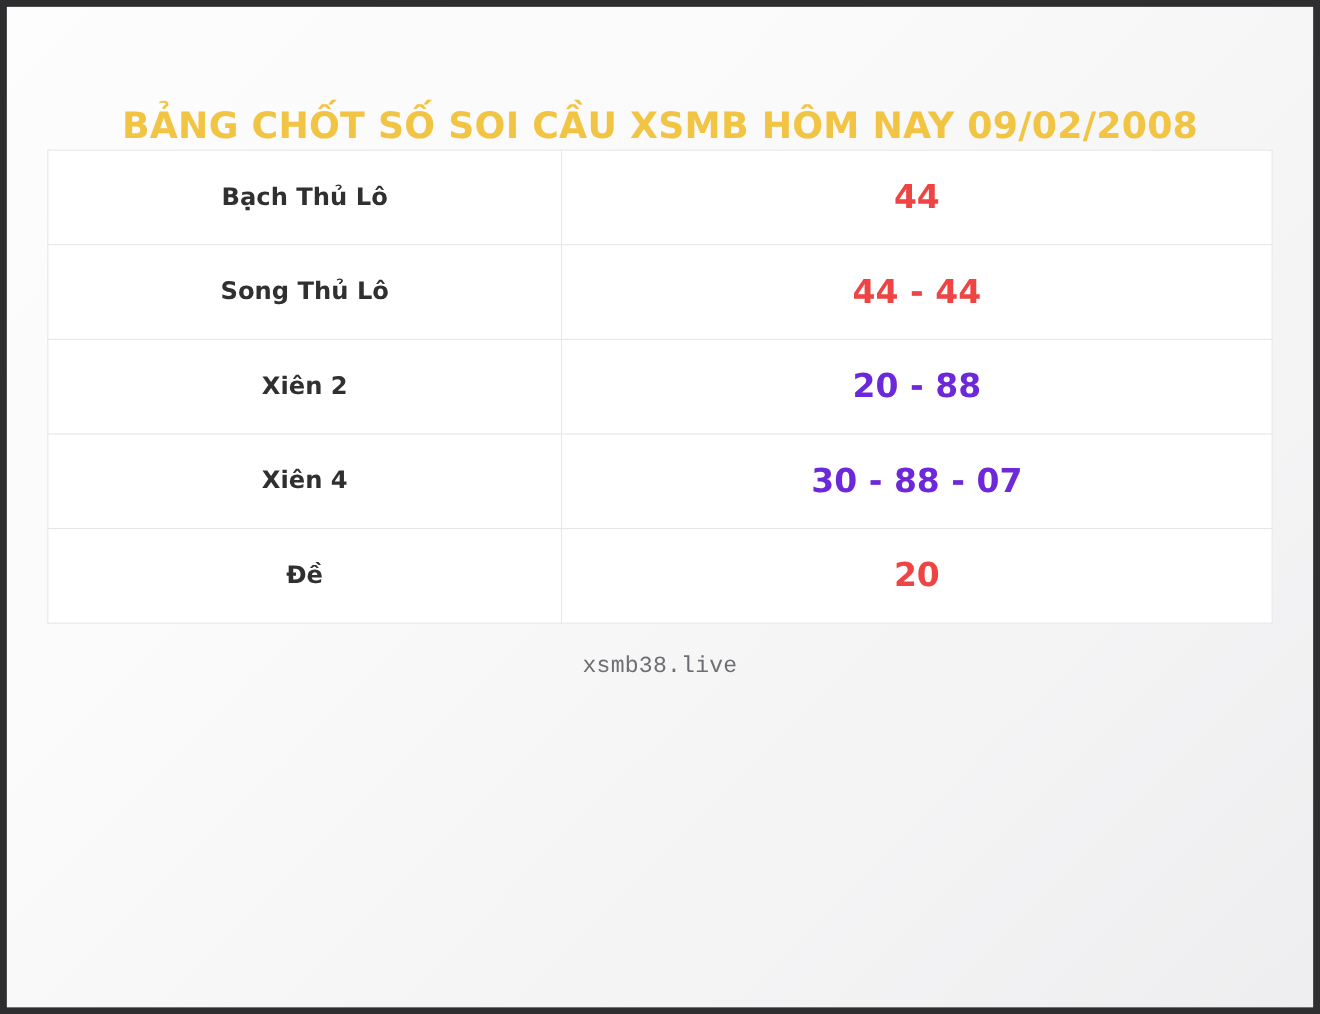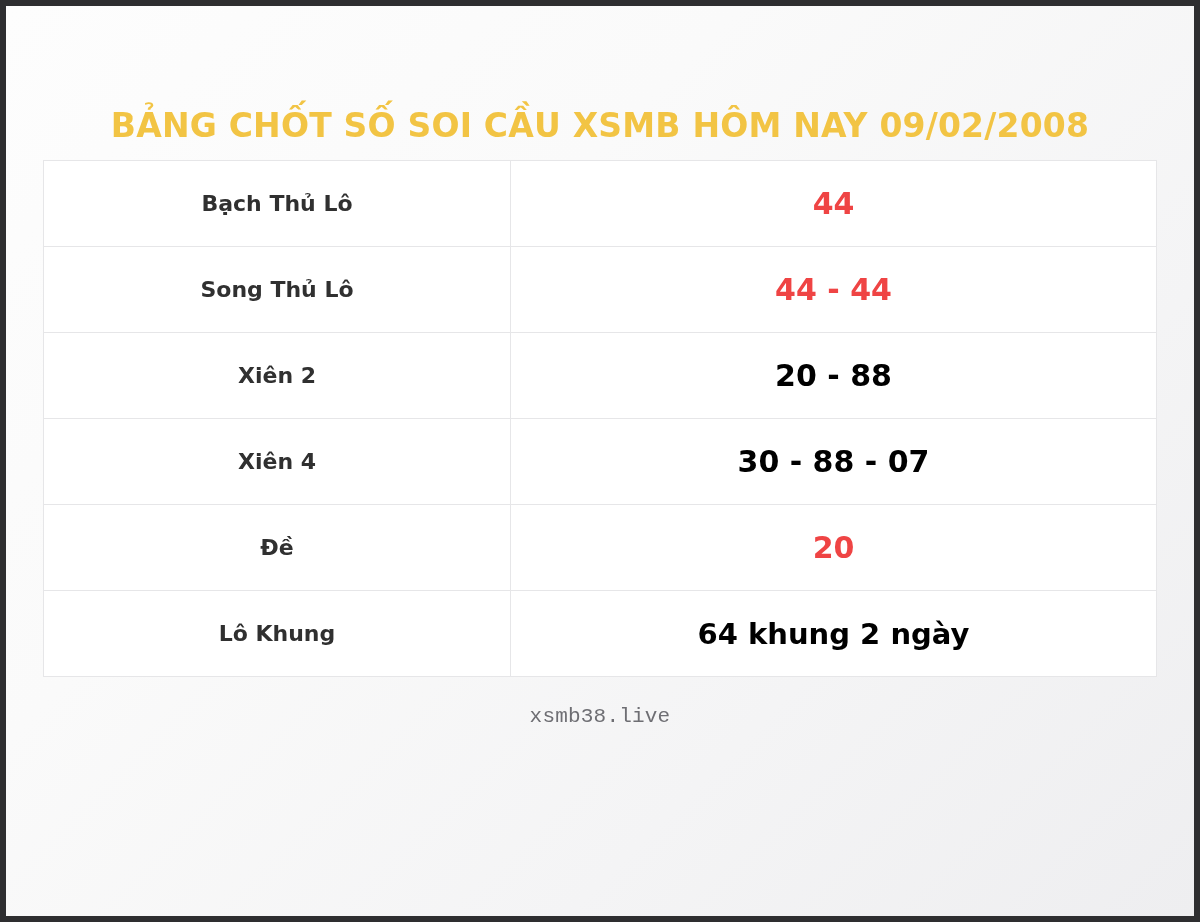--- a/index.html
+++ b/index.html
@@ -25,21 +25,21 @@
     border: 6px solid #2e2e30;
     background:
       linear-gradient(135deg, #fdfdfd 0%, #fafafa 35%, #f4f4f5 70%, #eeeef0 100%);
     display: flex;
     flex-direction: column;
     align-items: center;
   }
 
   
   .title {
-    margin: 16px;
+    margin: 4px;
     padding-top: 86px;
     width: 100%;
     text-align: center;
     font-size: 33px;
     line-height: 1.1;
     font-weight: 700;
     letter-spacing: 0.2px;
     color: #f2c444;
     white-space: nowrap;
   }
@@ -65,21 +65,21 @@
   .col-label {
     width: 446px;
     font-size: 22px;
     font-weight: 700;
     color: #303030;
   }
 
   .col-value {
     font-size: 30px;
     font-weight: 700;
-    color: #000000;
+    color: #6d28d9;
     white-space: nowrap;
   }
 
   .col-value.accent {
     color: #ef4444;
   }
 
   .col-value.small {
     font-size: 29px;
   }
@@ -116,22 +116,18 @@
         <td class="col-value">20 - 88</td>
       </tr>
       <tr>
         <td class="col-label">Xiên 4</td>
         <td class="col-value">30 - 88 - 07</td>
       </tr>
       <tr>
         <td class="col-label">Đề</td>
         <td class="col-value accent">20</td>
       </tr>
-      <tr>
-        <td class="col-label">Lô Khung</td>
-        <td class="col-value small">64 khung 2 ngày</td>
-      </tr>
     </tbody>
   </table>
 
   <div class="footer">xsmb38.live</div>
 
 </div>
 
 </body></html>

